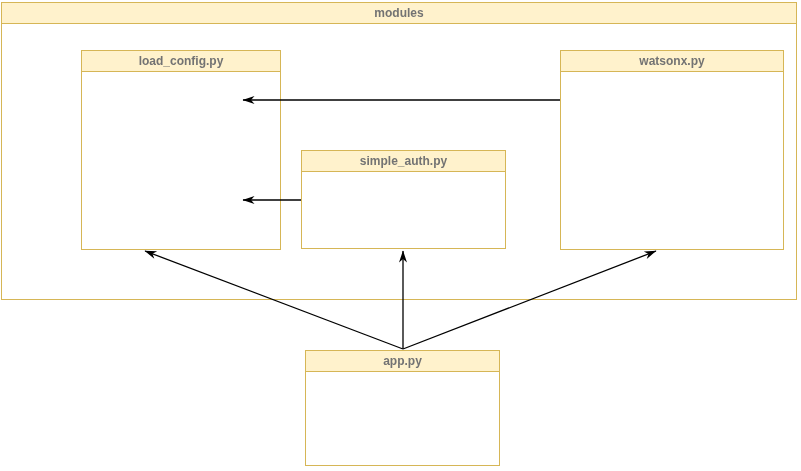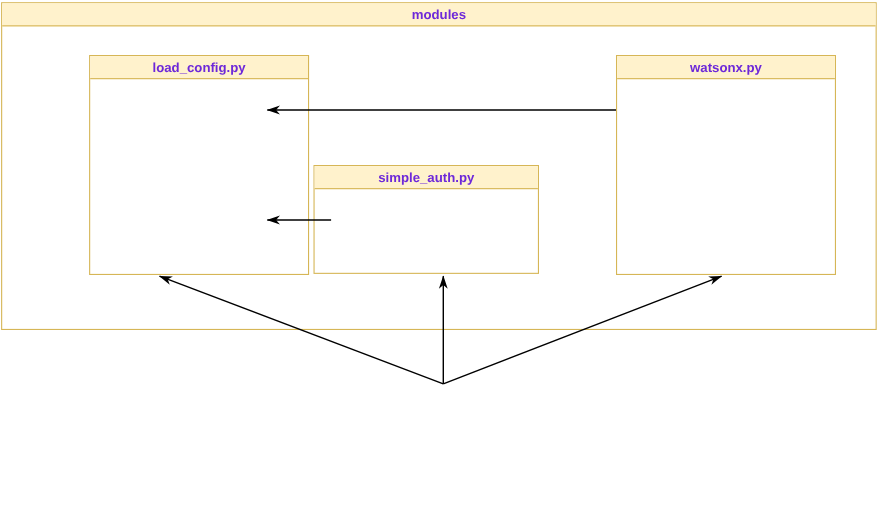--- a/index.html
+++ b/index.html
@@ -24,30 +24,30 @@
     background: var(--body);
   }
   .node .header {
     background: var(--fill);
     border-bottom: 1px solid var(--stroke);
     height: 21px;
     line-height: 21px;
     text-align: center;
     font-size: 12px;
     font-weight: bold;
-    color: #6d28d9;
+    color: #737373;
     white-space: nowrap;
   }
   .node .body { background: var(--body); }
   
   #modules-box   { left: 1px;   top: 2px;   width: 796px; height: 298px; }
   
   #load-config-box { left: 40px;  top: 50px;  width: 200px; height: 200px; margin-left: 41px; }
-  #watsonx-box     { left: 560px; top: 50px;  width: 200px; height: 200px; }
-  #simple-auth-box { left: 285px; top: 150px; width: 205px; height: 99px; }
+  #watsonx-box     { left: 560px; top: 50px;  width: 224px; height: 200px; }
+  #simple-auth-box { left: 301px; top: 150px; width: 205px; height: 99px; }
   #app-box         { left: 305px; top: 350px; width: 195px; height: 116px; }
   svg.edges {
     position: absolute;
     left: 0; top: 0;
     width: 801px; height: 471px;
     pointer-events: none;
   }
   svg.edges line {
     stroke: var(--line);
     stroke-width: 1.3;
@@ -71,20 +71,24 @@
   <div class="node" id="watsonx-box">
     <div class="header">watsonx.py</div>
     <div class="body"></div>
   </div>
 
   <div class="node" id="simple-auth-box">
     <div class="header">simple_auth.py</div>
     <div class="body"></div>
   </div>
 
+  <div class="node" id="app-box">
+    <div class="header">app.py</div>
+    <div class="body"></div>
+  </div>
 
   <svg class="edges" viewBox="0 0 801 471" xmlns="http://www.w3.org/2000/svg">
     <defs>
       <marker id="arrowhead" markerUnits="userSpaceOnUse" markerWidth="14" markerHeight="10" refX="12.5" refY="5" orient="auto">
         <path d="M1,1 L13,5 L1,9 L4.5,5 Z" fill="#000000"></path>
       </marker>
     </defs>
     <line x1="560" y1="100" x2="243" y2="100" marker-end="url(#arrowhead)"></line>
     <line x1="301" y1="200" x2="243" y2="200" marker-end="url(#arrowhead)"></line>
     <line x1="403" y1="349" x2="145" y2="251" marker-end="url(#arrowhead)"></line>

